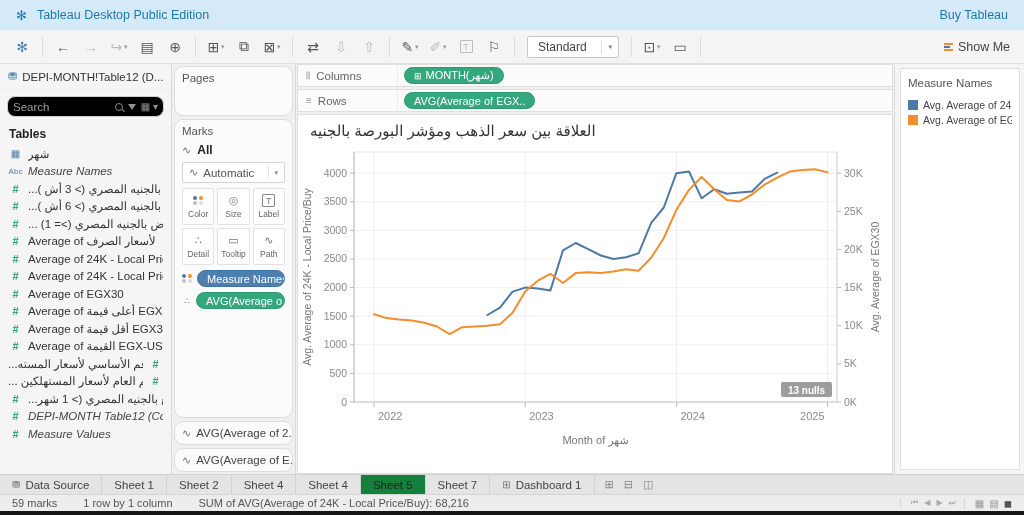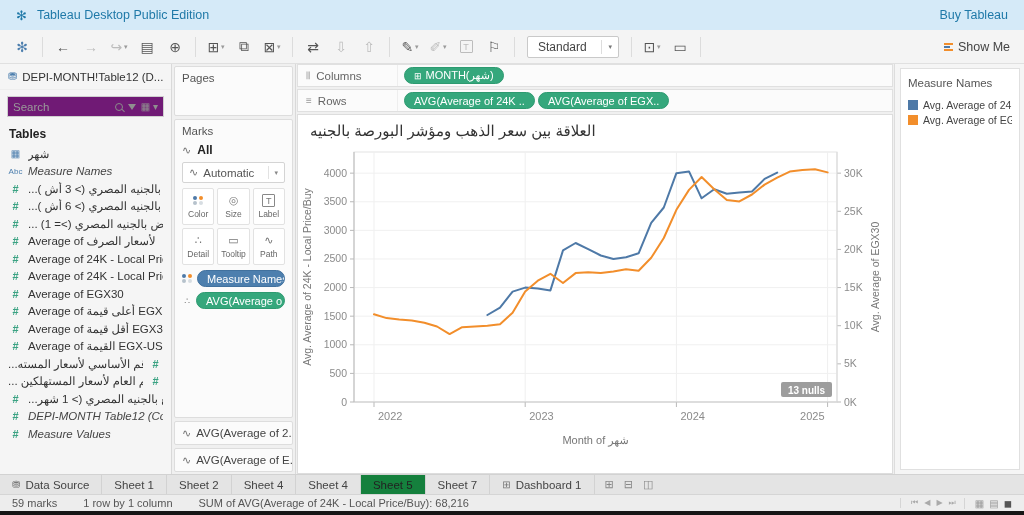--- a/index.html
+++ b/index.html
@@ -32,40 +32,40 @@
   .main{position:absolute;top:64px;left:0;width:1024px;height:410px;display:flex}
 
   
   .datapane{width:172px;background:#f5f5f5;border-right:1px solid #d9d9d9;display:flex;flex-direction:column;overflow:hidden}
   .dp-tabs{display:flex;align-items:center;height:26px;border-bottom:1px solid #ddd;background:#f5f5f5}
   .dp-tab{flex:0 0 auto;padding:0 12px;height:100%;display:flex;align-items:center;font-size:12px;color:#666;cursor:pointer}
   .dp-tab.active{color:#222;font-weight:bold;border-bottom:2px solid #4d7fae;background:#fbfbfb}
   .dp-collapse{margin-left:auto;color:#999;padding:0 6px;cursor:pointer;font-size:11px}
   .dp-src{display:flex;align-items:center;gap:5px;padding:6px 8px;color:#333;font-size:11.5px;border-bottom:1px solid #eee;white-space:nowrap}
   .dsicon{color:#4d7fae;font-size:11px}
-  .searchrow{margin:6px 7px 4px 7px;border:1px solid #cfcfcf;background:#701a75;height:21px;border-radius:0;display:flex;align-items:center;padding:0 5px;gap:5px}
+  .searchrow{margin:6px 7px 4px 7px;border:1px solid #cfcfcf;background:#000000;height:21px;border-radius:8px;display:flex;align-items:center;padding:0 5px;gap:5px}
   .searchrow .ph{color:#9a9a9a;font-size:11.5px;flex:1}
   .mag{position:relative;width:8px;height:8px;border:1.4px solid #8a8a8a;border-radius:50%;flex:0 0 auto;cursor:pointer}
   .mag:after{content:"";position:absolute;width:4px;height:1.4px;background:#8a8a8a;transform:rotate(45deg);right:-3px;bottom:-2px}
   .funnel{width:0;height:0;border-left:4px solid transparent;border-right:4px solid transparent;border-top:6px solid #8f8f8f;cursor:pointer}
   .gridico{color:#8f8f8f;font-size:10px;cursor:pointer}
   .tableshdr{font-weight:bold;color:#222;font-size:12px;padding:6px 9px 4px 9px}
   .fieldlist{flex:1;overflow:hidden;padding-bottom:4px}
   .frow{display:flex;align-items:center;height:17.5px;padding:0 8px;gap:5px;cursor:pointer;white-space:nowrap}
   .fi{width:15px;flex:0 0 auto;font-size:10px;text-align:center}
   .fi.hash{color:#3aa282;font-weight:bold;font-size:11px}
   .fi.table{color:#4d7fae;font-size:10px}
   .fi.abc{color:#4d7fae;font-size:8px;font-style:normal;letter-spacing:0}
   .flabel{font-size:11.5px;color:#333;overflow:hidden;text-overflow:clip}
   .frow.italic .flabel{font-style:italic;color:#444}
   .frow.iright{justify-content:flex-end}
 
   
   .shelfpane{width:124px;background:#f0f0f0;border-right:1px solid #d9d9d9;padding:2px;display:flex;flex-direction:column;gap:3px}
-  .card{background:#fbfbfb;border:1px solid #ddd;border-radius:2px;padding:5px 7px}
+  .card{background:#fbfbfb;border:1px solid #ddd;border-radius:9px;padding:5px 7px}
   .cardtitle{color:#555;font-size:11.5px}
   .card.pages{height:50px}
   .card.filters{height:62px}
   .card.marks{flex:1}
   .pillrow{margin-top:7px;display:flex;align-items:center;gap:4px}
   .pill{display:inline-flex;align-items:center;height:17px;border-radius:9px;padding:0 9px;color:#fff;font-size:11px;white-space:nowrap;cursor:pointer;max-width:112px;overflow:hidden}
   .pill.blue{background:#4d7fae;border:1px solid #41719e}
   .pill.green{background:#35a77c;border:1px solid #2d9a70}
   .pill .pico{font-size:9px;margin-right:4px}
   .marks-all{display:flex;align-items:center;gap:6px;margin:6px 0 5px 0;color:#222;font-weight:bold;font-size:12px}
@@ -350,23 +350,20 @@
             <span>MONTH(شهر)</span>
           </span>
         </span>
     </div>
     <div class="shelf">
       <span class="slabel">
         <span class="slicon">≡</span>
         <span>Rows</span>
       </span>
       <span class="pills" id="rows-pills">
-          <span class="pill green">
-            <span>AVG(Average of 24K ..</span>
-          </span>
           <span class="pill green">
             <span>AVG(Average of EGX..</span>
           </span>
         </span>
     </div>
     <div class="chartcard">
       <div class="charttitle">العلاقة بين سعر الذهب ومؤشر البورصة بالجنيه</div>
       <svg id="chart" width="596" height="322">
           <rect x="56" y="6" width="483" height="250" fill="#ffffff" stroke="#e4e4e4"></rect>
           <line x1="76" y1="6" x2="76" y2="256" stroke="#efefef"></line>

